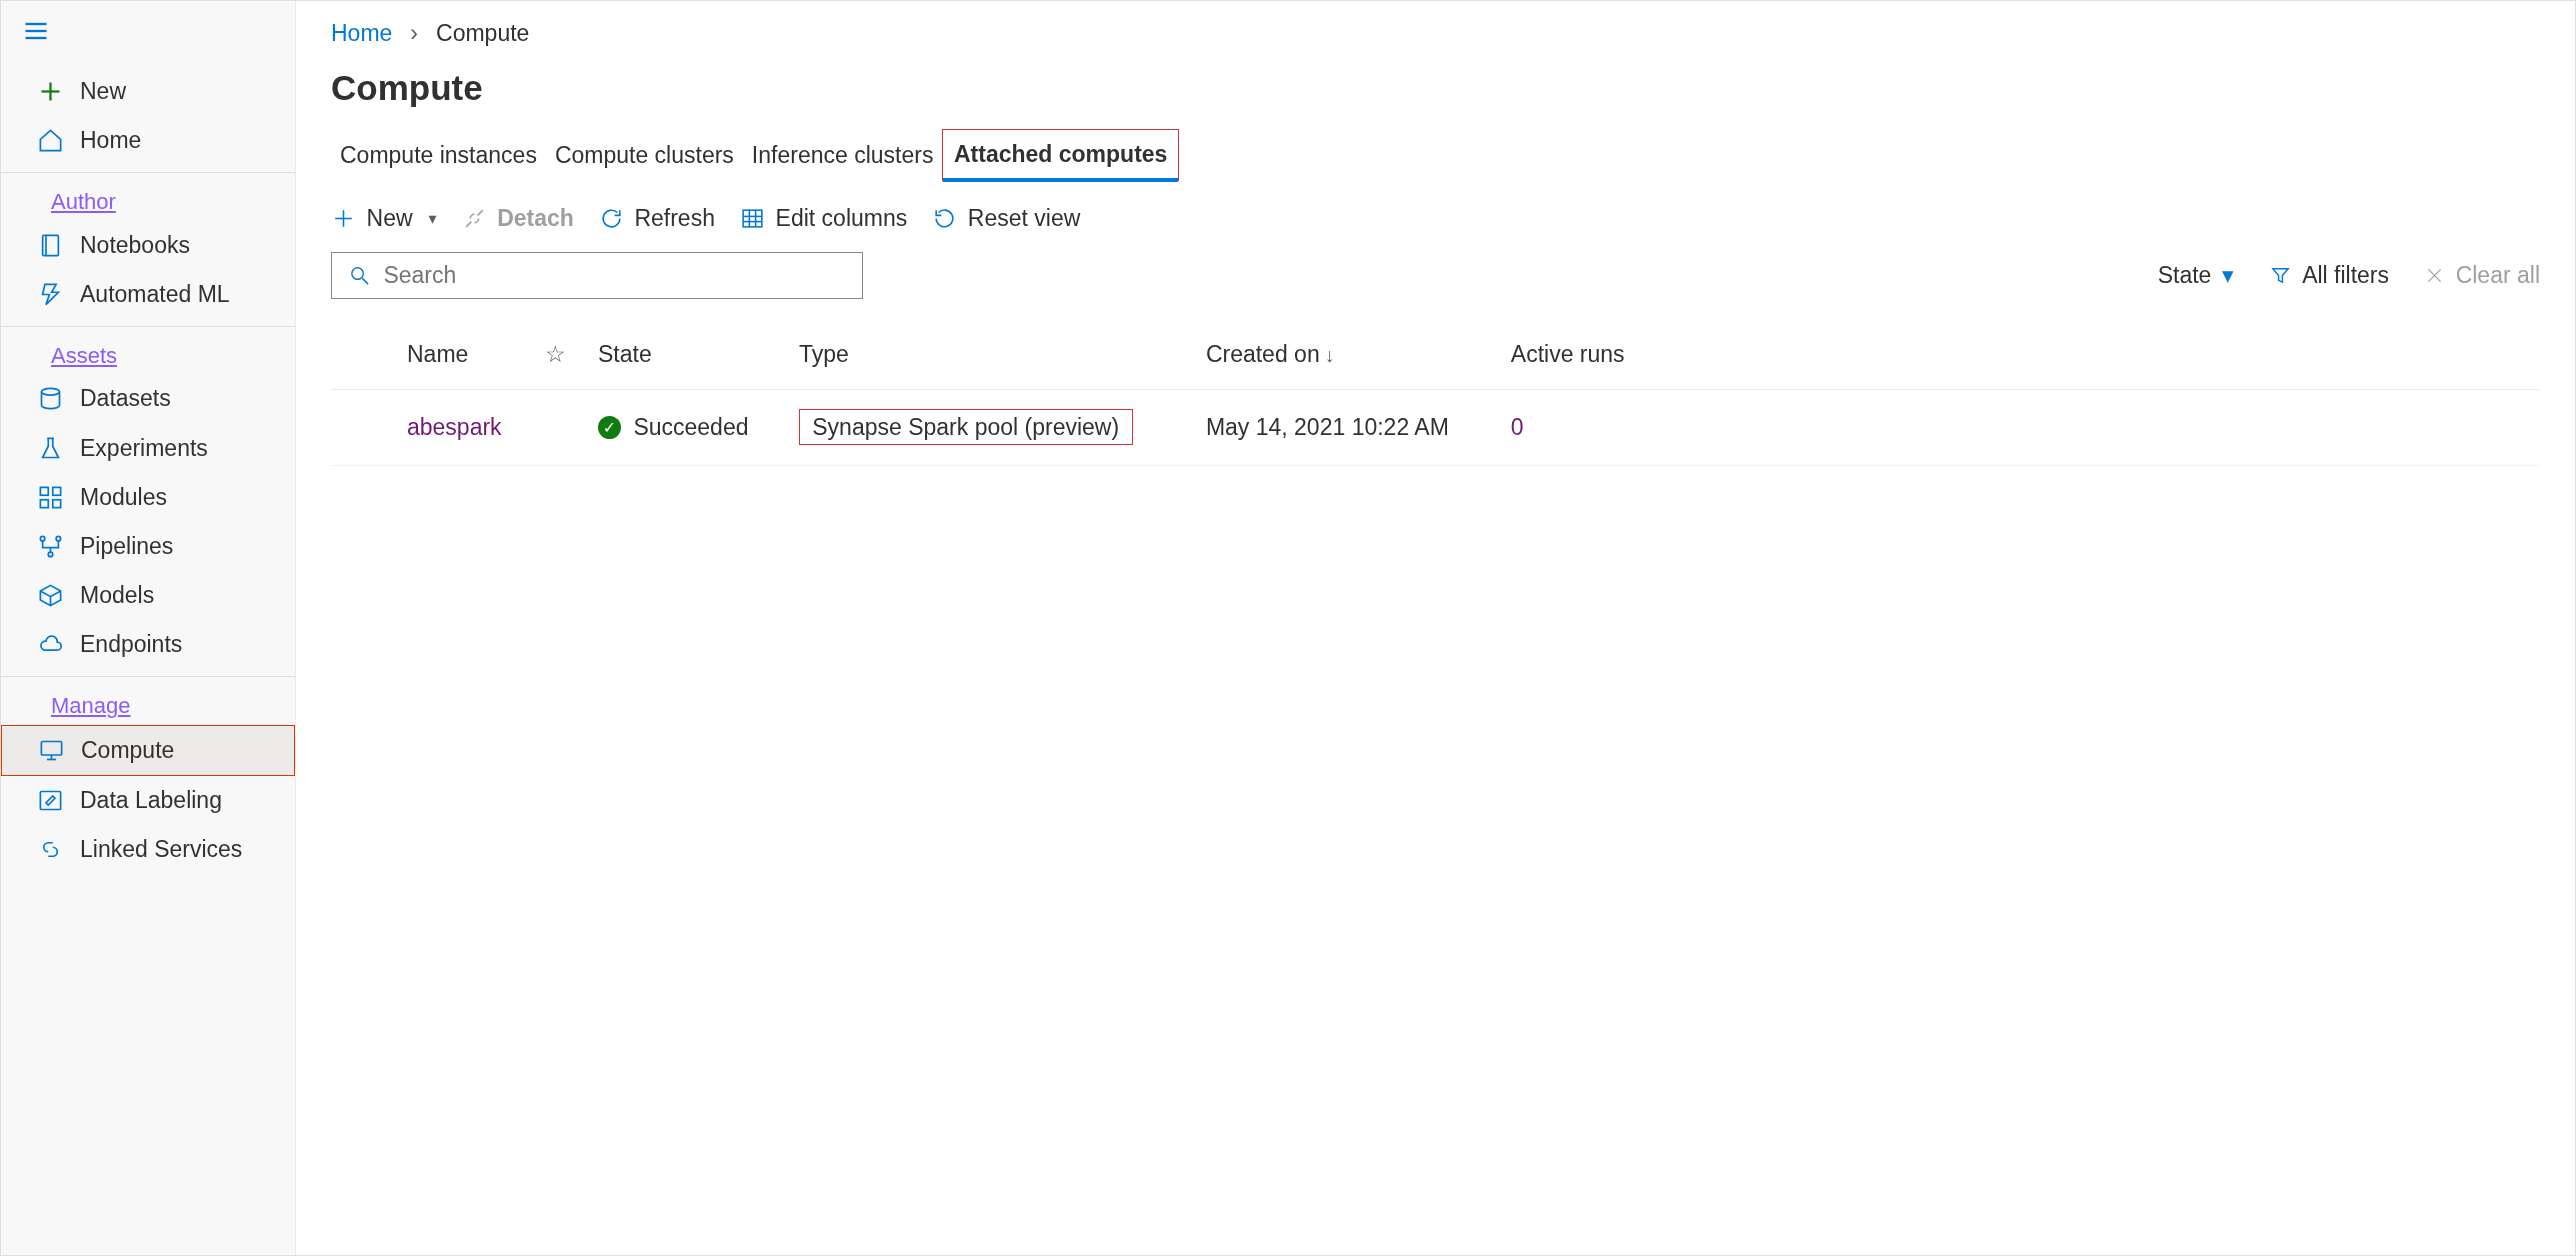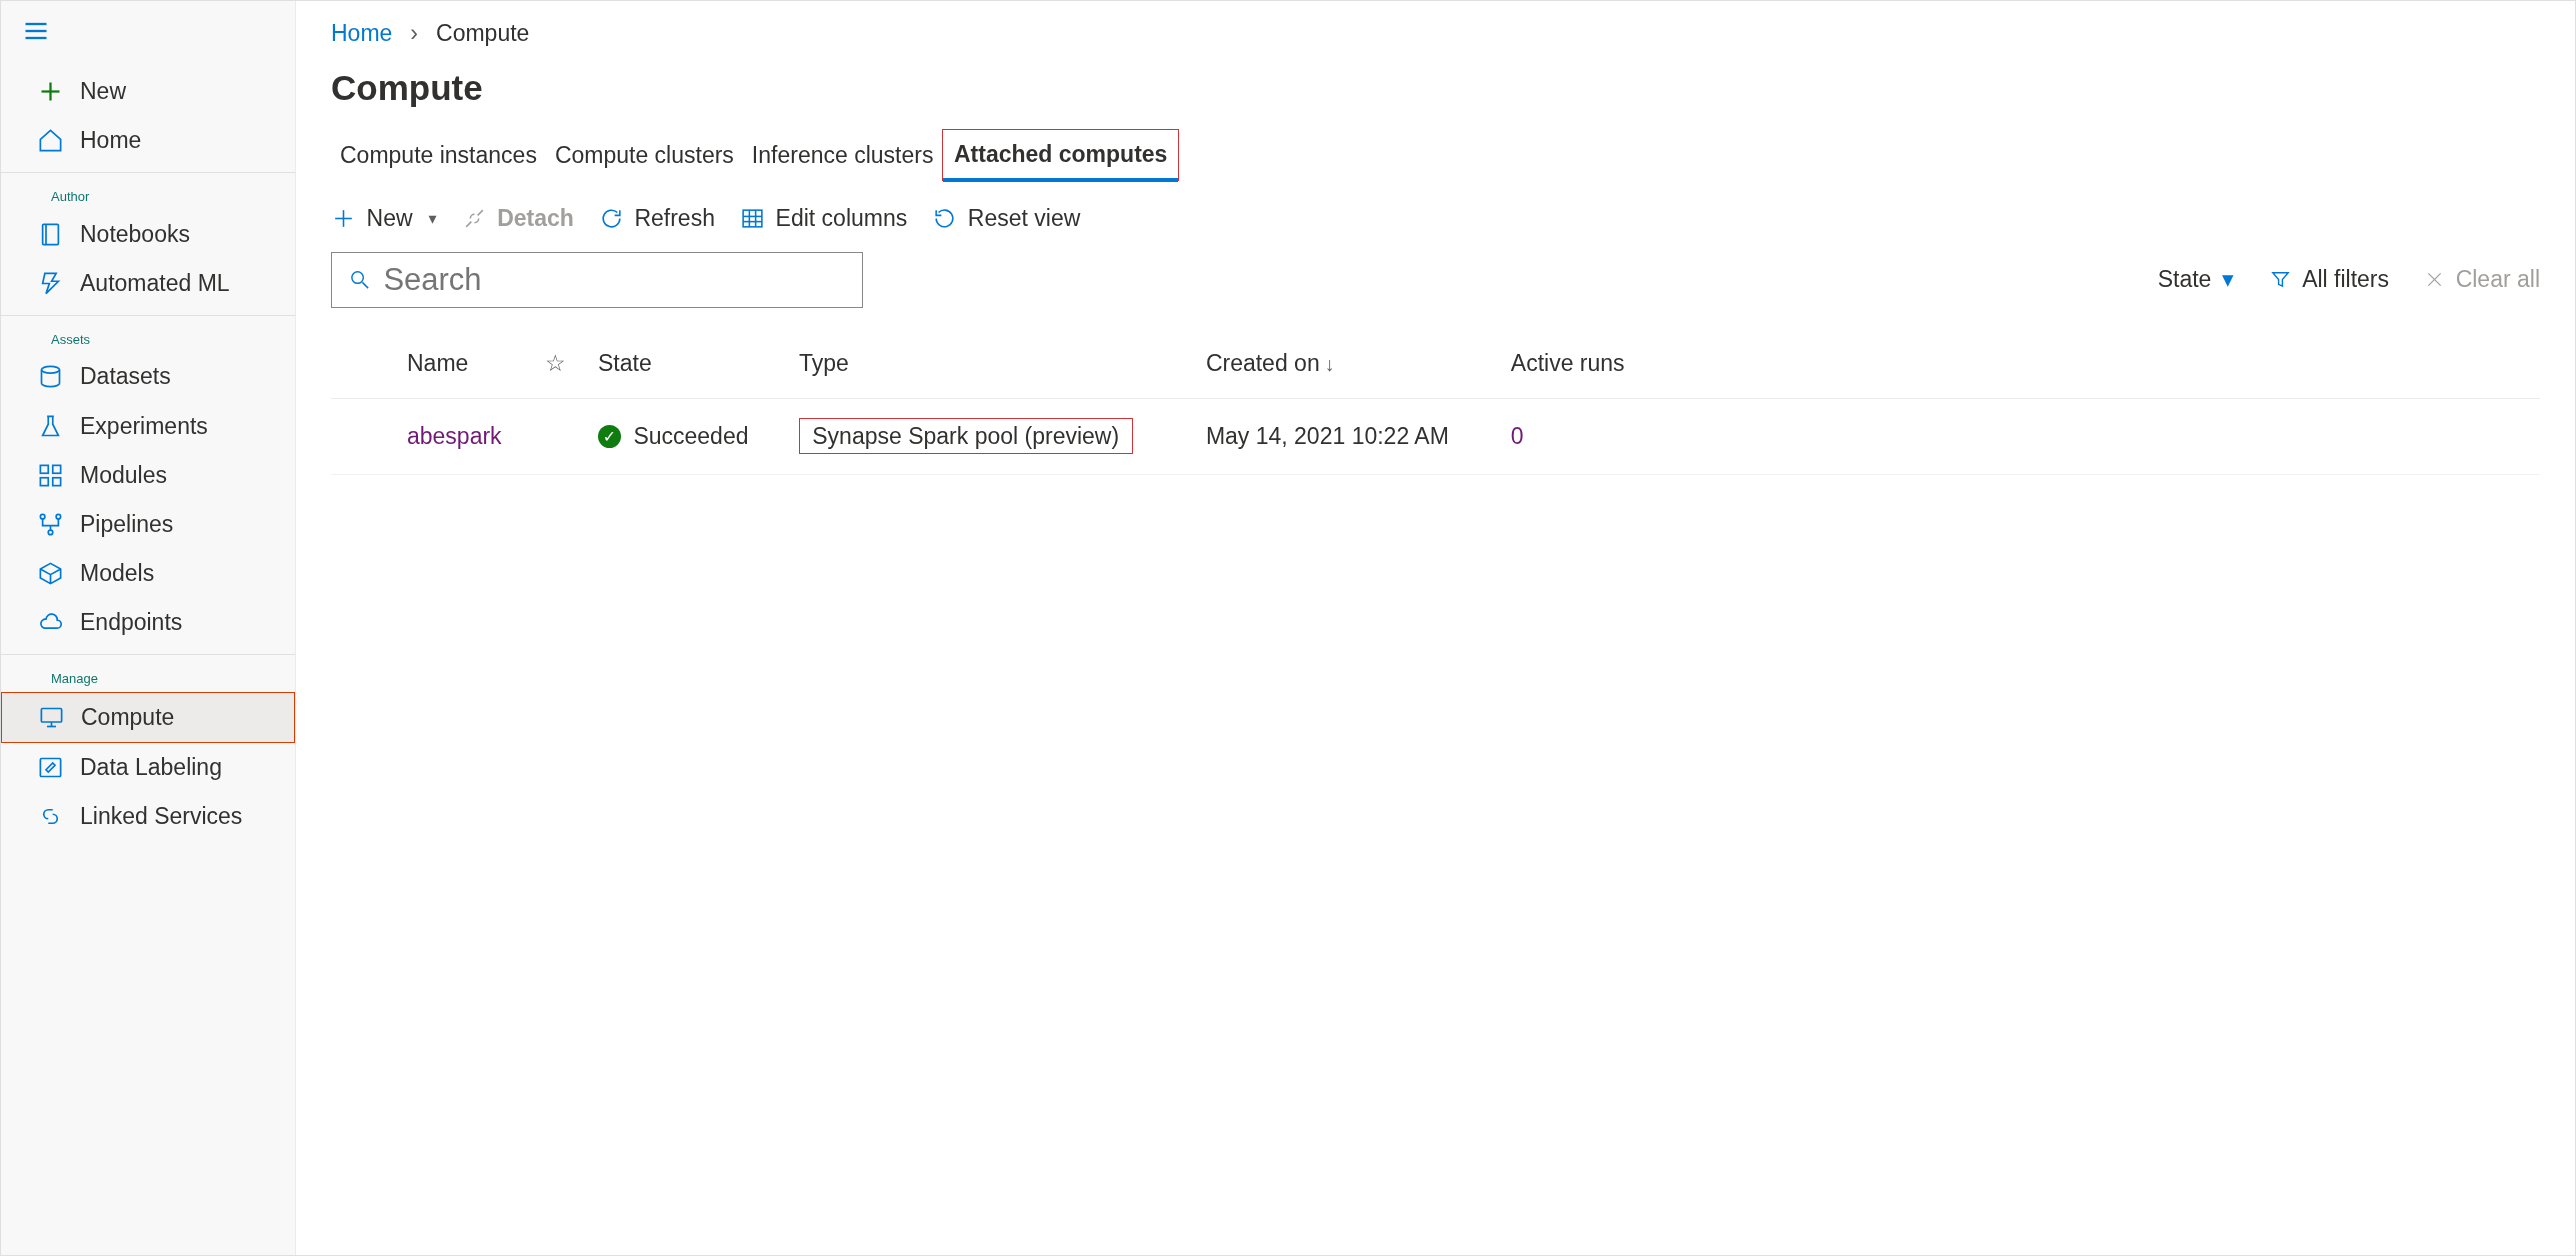--- a/index.html
+++ b/index.html
@@ -32,25 +32,26 @@
     align-items: center;
     gap: 16px;
     padding: 10.6px 21px 10.6px 35px;
     cursor: pointer;
     color: #323130;
   }
   .nav-item.selected { background: #edebe9; }
   .nav-item .icon { width: 28px; height: 28px; display:flex; align-items:center; justify-content:center; }
   .nav-item .icon svg { width: 27px; height: 27px; }
   .section-label {
-    font-size: 13px;
-    color: #0f766e;
+    font-size: 22px;
+    color: #8b5cf6;
     padding: 16px 0 5.3px 50px;
     border-top: 0.9px solid #e1dfdd;
     margin-top: 7px;
+    text-decoration: underline;
   }
   .highlight-red { border: 1.8px solid #d83b01; }
 
   
   .main { flex: 1; display: flex; flex-direction: column; padding: 14px 35px; font-size: 23px; }
   .breadcrumb { display: flex; align-items: center; gap: 18px; padding: 5.3px 0 21px; font-size: 23px; }
   .breadcrumb .link { color: #0078d4; cursor: pointer; }
   .breadcrumb .chevron { color: #605e5c; }
   .page-title { font-size: 35px; font-weight: 600; padding-bottom: 21px; }
 
@@ -68,21 +69,21 @@
   .tbtn.disabled { color: #a19f9d; cursor: default; font-weight: bold; }
   .tbtn .chev { font-size: 16px; color: #605e5c; margin-left: 5.3px; }
   .tbtn svg { width: 25px; height: 25px; }
 
   .filter-row { display: flex; align-items: center; margin-bottom: 12.4px; }
   .search {
     display: flex; align-items: center; gap: 12.4px;
     border: 0.9px solid #8a8886; padding: 9px 16px; width: 532px;
     background: #fff;
   }
-  .search input { border: none; outline: none; font-size: 31px; flex: 1; background: transparent; }
+  .search input { border: none; outline: none; font-size: 23px; flex: 1; background: transparent; }
   .filter-right { margin-left: auto; display: flex; align-items: center; gap: 35px; }
   .fbtn { display: flex; align-items: center; gap: 10.6px; cursor: pointer; }
   .fbtn.disabled { color: #a19f9d; cursor: default; }
 
   table.grid { width: 100%; border-collapse: collapse; margin-top: 9px; }
   table.grid th {
     text-align: left; font-weight: 400; padding: 21px 14px;
     border-bottom: 0.9px solid #edebe9; color: #323130;
   }
   table.grid td { padding: 19.5px 14px; border-bottom: 0.9px solid #f3f2f1; vertical-align: middle; }

